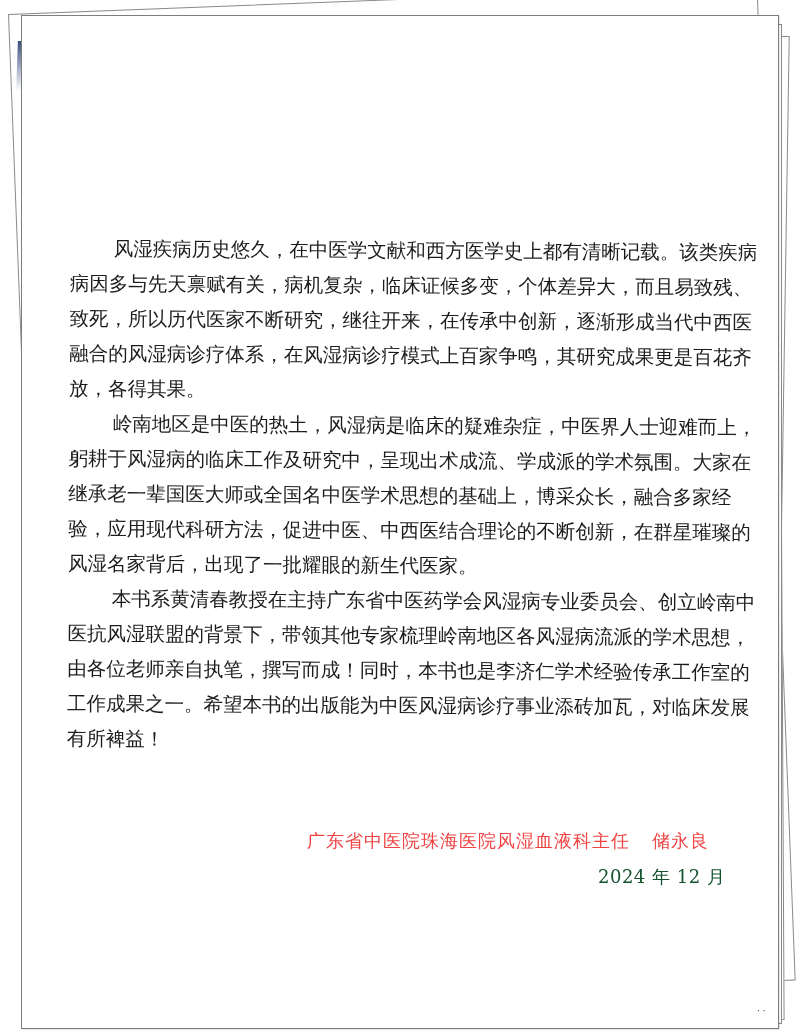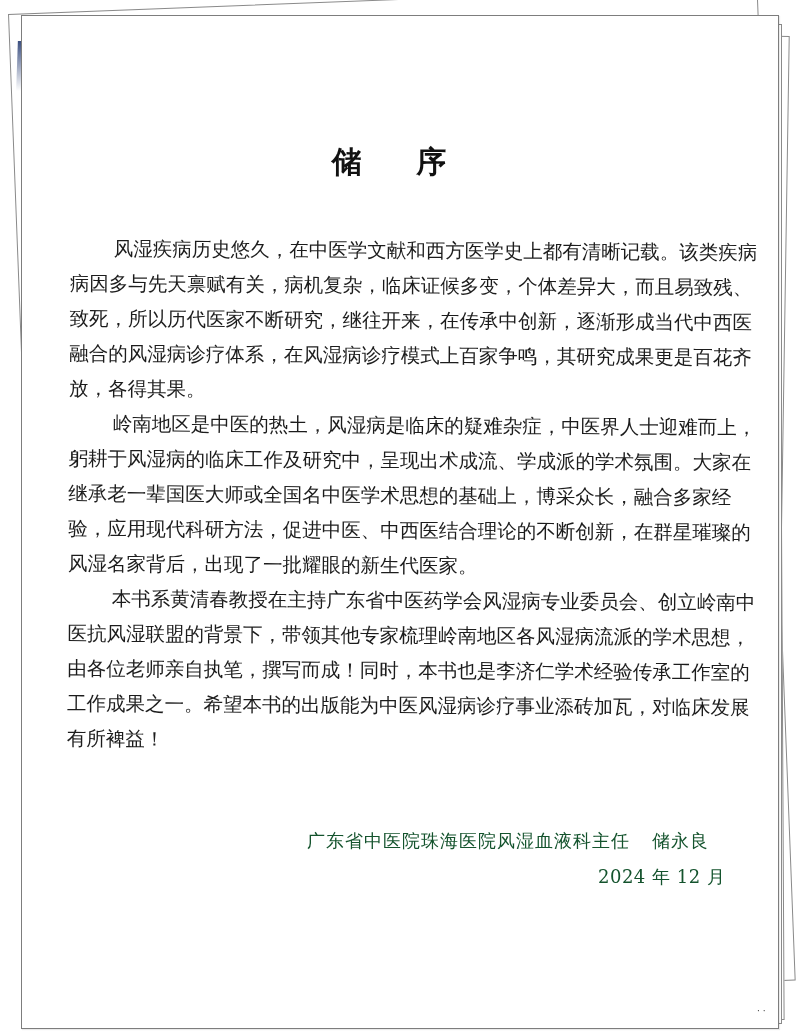--- a/index.html
+++ b/index.html
@@ -67,21 +67,21 @@
       transform-origin: 0 0;
     }
     .para { margin: 0; }
     .line { display: block; white-space: nowrap; }
     .indent { padding-left: 44px; }
     .signature {
       position: absolute;
       left: 285px;
       top: 813px;
       font-size: 18px;
-      color: #14532d;
+      color: #ef4444;
       white-space: nowrap;
       letter-spacing: 1px;
     }
     .signature .name { margin-left: 22px; }
     .date {
       position: absolute;
       left: 576px;
       top: 849px;
       font-size: 18px;
       color: #14532d;
@@ -100,21 +100,20 @@
 
 <div class="sheet sheet-back-4"></div>
 <div class="blue-strip"></div>
 <div class="sheet sheet-back-1"></div>
 <div class="sheet sheet-back-2"></div>
 <div class="sheet sheet-back-3"></div>
 <div class="olive-strip"></div>
 
 <div class="sheet sheet-front">
 
-  <div class="title">储 序</div>
 
   <div class="body-text">
     <p class="para">
       <span class="line indent">风湿疾病历史悠久，在中医学文献和西方医学史上都有清晰记载。该类疾病</span>
       <span class="line">病因多与先天禀赋有关，病机复杂，临床证候多变，个体差异大，而且易致残、</span>
       <span class="line">致死，所以历代医家不断研究，继往开来，在传承中创新，逐渐形成当代中西医</span>
       <span class="line">融合的风湿病诊疗体系，在风湿病诊疗模式上百家争鸣，其研究成果更是百花齐</span>
       <span class="line">放，各得其果。</span>
     </p>
     <p class="para">

